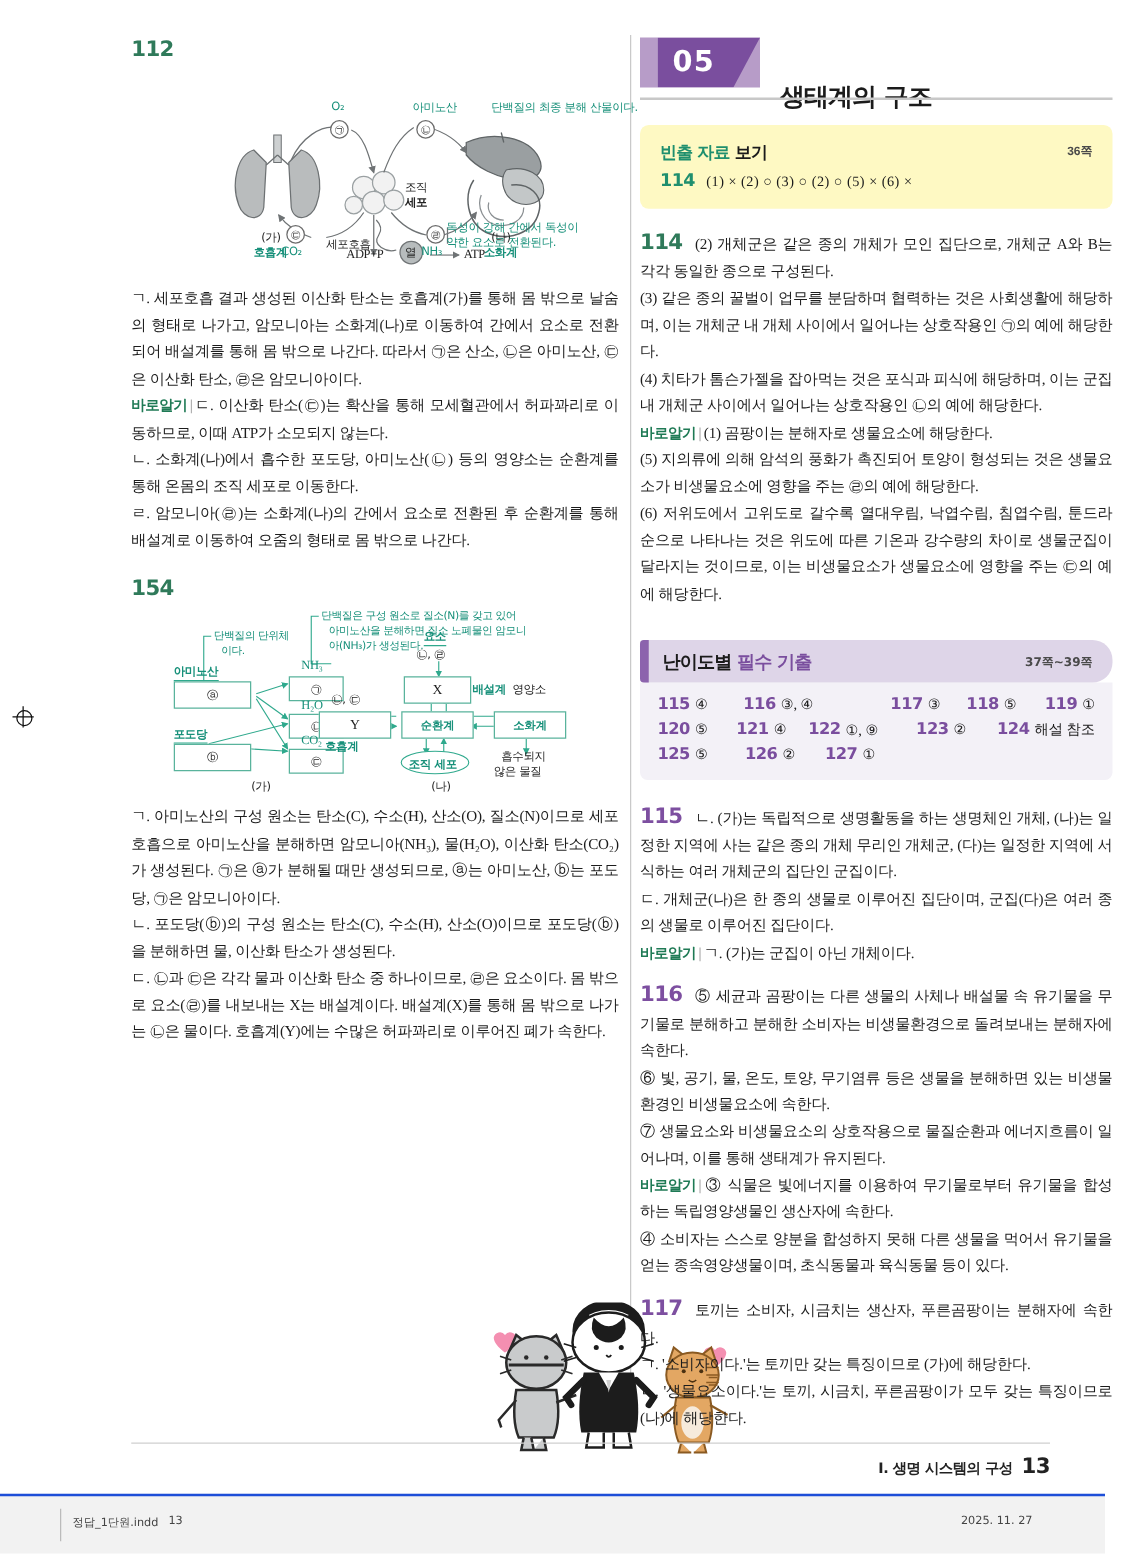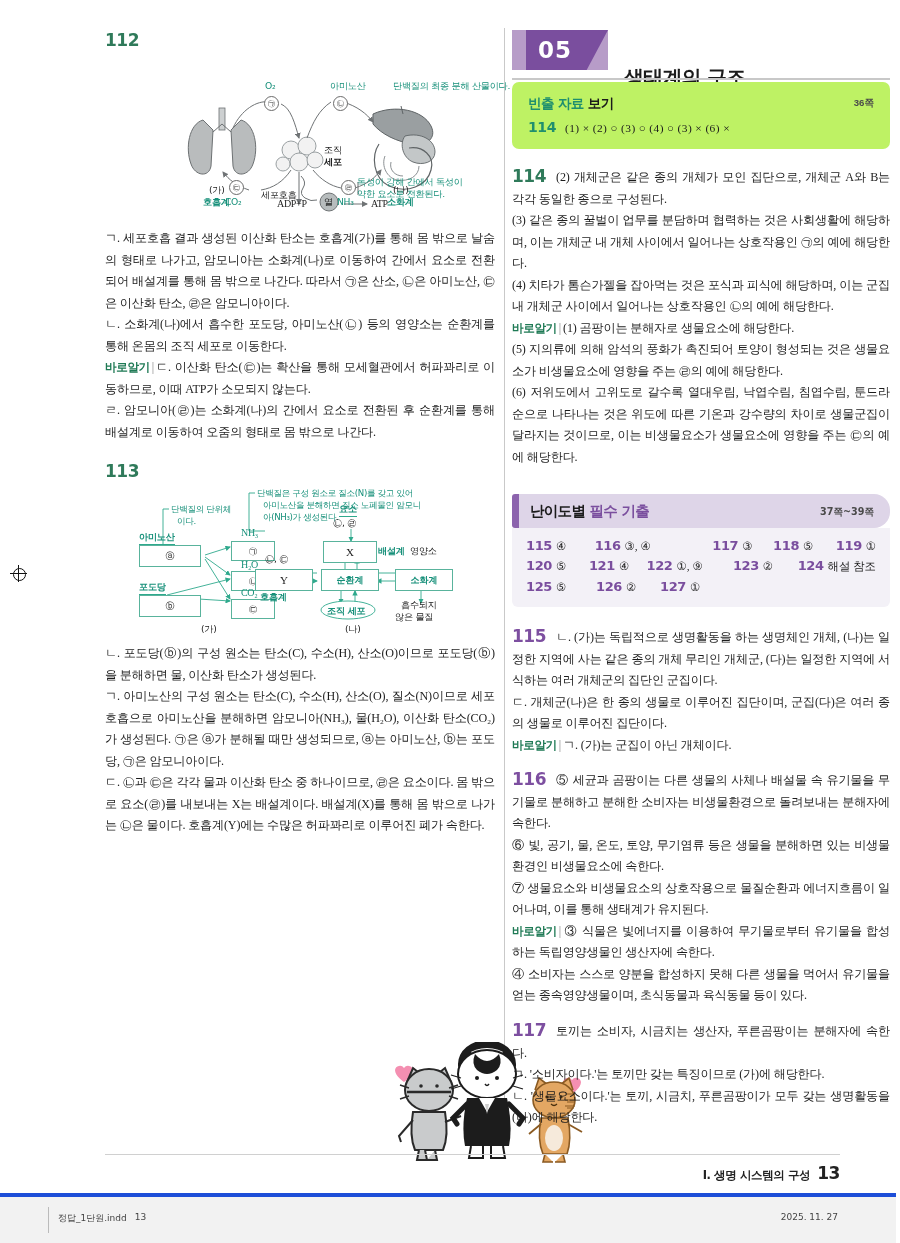--- a/index.html
+++ b/index.html
@@ -77,21 +77,21 @@
   }
   .chap-title{
     position:absolute;left:112px;top:6px;
     font-family:"DejaVu Sans","Liberation Sans",sans-serif;
     font-weight:bold;font-size:20px;color:#1b1b1b;letter-spacing:-0.8px;margin-top:28px;
   }
   .chap-rule{position:absolute;left:0;top:48px;width:378px;height:2px;background:#c8c8c8;}
 
   
   .freq-box{
-    position:relative;margin-top:4px;background:#bef264;border-radius:7px;
+    position:relative;margin-top:22px;background:#fef9c3;border-radius:7px;
     padding:13px 16px 14px 16px;
   }
   .freq-title{
     font-family:"DejaVu Sans","Liberation Sans",sans-serif;font-weight:bold;
     font-size:13.5px;letter-spacing:-0.6px;
   }
   .freq-title .g{color:#1f8f6e;}
   .freq-title .k{color:#1b1b1b;}
   .freq-page{
     position:absolute;right:16px;top:15px;
@@ -144,22 +144,22 @@
 
   
   .foot-rule{position:absolute;left:105px;right:60px;bottom:88px;height:1px;background:#d0d0d0;}
   .foot-chap{
     position:absolute;right:60px;bottom:60px;
     font-family:"DejaVu Sans","Liberation Sans",sans-serif;
     font-size:11.5px;color:#222;font-weight:bold;letter-spacing:-0.4px;
     display:flex;align-items:baseline;gap:7px;
   }
   .foot-chap .pg{font-size:17px;font-weight:bold;}
-  .print-bar{position:absolute;left:0;right:4px;bottom:0;height:46px;background:#f2f2f2;
-             border-top:4px solid #1d4ed8;text-align:right;}
+  .print-bar{position:absolute;left:0;right:16px;bottom:0;height:46px;background:#f2f2f2;
+             border-top:2px solid #1d4ed8;text-align:right;}
   .print-left{position:absolute;left:58px;top:15px;font-size:9px;color:#444;
     font-family:"DejaVu Sans","Liberation Sans",sans-serif;display:flex;gap:8px;}
   .print-right{position:absolute;right:58px;top:15px;font-size:9px;color:#444;
     font-family:"DejaVu Sans","Liberation Sans",sans-serif;}
   .print-tick{position:absolute;left:48px;top:10px;width:1px;height:26px;background:#bbb;}
 
   
   .regmark{position:absolute;width:17px;height:17px;}
   .regmark::before,.regmark::after{content:"";position:absolute;background:#111;}
   .regmark::before{left:8px;top:0;width:1px;height:17px;}
@@ -257,30 +257,30 @@
         <span class="lbl teal" style="left:232px;top:144px;">NH₃</span>
         <span class="lbl" style="left:219px;top:144px;color:#222;">열</span>
         <span class="lbl serif" style="left:172px;top:146px;font-size:10px;color:#222;">ADP+P</span>
         <span class="lbl serif" style="left:266px;top:146px;font-size:10px;color:#222;">ATP</span>
         <span class="lbl teal" style="left:252px;top:124px;">독성이 강해 간에서 독성이</span>
         <span class="lbl teal" style="left:252px;top:136px;">약한 요소로 전환된다.</span>
       </div>
 
       <div class="body-txt" style="margin-top:16px;">
         <p>ㄱ. 세포호흡 결과 생성된 이산화 탄소는 호흡계(가)를 통해 몸 밖으로 날숨의 형태로 나가고, 암모니아는 소화계(나)로 이동하여 간에서 요소로 전환되어 배설계를 통해 몸 밖으로 나간다. 따라서 ㉠은 산소, ㉡은 아미노산, ㉢은 이산화 탄소, ㉣은 암모니아이다.</p>
-        <p>ㄴ. 소화계(나)에서 흡수한 포도당, 아미노산(㉡) 등의 영양소는 순환계를 통해 온몸의 조직 세포로 이동한다.</p>
         <p>
           <span class="baro">바로알기</span><span class="bar">|</span><span>ㄷ. 이산화 탄소(㉢)는 확산을 통해 모세혈관에서 허파꽈리로 이동하므로, 이때 ATP가 소모되지 않는다.</span>
         </p>
+        <p>ㄴ. 소화계(나)에서 흡수한 포도당, 아미노산(㉡) 등의 영양소는 순환계를 통해 온몸의 조직 세포로 이동한다.</p>
         <p>ㄹ. 암모니아(㉣)는 소화계(나)의 간에서 요소로 전환된 후 순환계를 통해 배설계로 이동하여 오줌의 형태로 몸 밖으로 나간다.</p>
       </div>
     </div>
 
     <div style="margin-top:18px;">
-      <div class="qnum green">113</div>
+      <div class="qnum green">154</div>
 
       <div class="dg" style="height:136px;margin-top:6px;">
         <svg width="390" height="136" viewBox="0 0 390 136" style="position:absolute;left:0;top:0;">
           <g fill="none" stroke="#2fa98d" stroke-width="0.9">
 
             <path d="M64 22 L58 22 L58 58"></path>
             <path d="M150 6 L144 6 L144 44 L160 44"></path>
 
             <path d="M100 68 L125 60" marker-end="url(#ah2)"></path>
             <path d="M100 70 L125 88" marker-end="url(#ah2)"></path>
@@ -356,22 +356,22 @@
         <span class="lbl" style="left:296px;top:112px;color:#222;">흡수되지</span>
         <span class="lbl" style="left:290px;top:124px;color:#222;">않은 물질</span>
       </div>
 
       <div style="position:relative;height:14px;">
         <span class="lbl" style="left:96px;top:0;color:#222;">(가)</span>
         <span class="lbl" style="left:240px;top:0;color:#222;">(나)</span>
       </div>
 
       <div class="body-txt" style="margin-top:6px;">
+        <p>ㄱ. 아미노산의 구성 원소는 탄소(C), 수소(H), 산소(O), 질소(N)이므로 세포호흡으로 아미노산을 분해하면 암모니아(NH₃), 물(H₂O), 이산화 탄소(CO₂)가 생성된다. ㉠은 ⓐ가 분해될 때만 생성되므로, ⓐ는 아미노산, ⓑ는 포도당, ㉠은 암모니아이다.</p>
         <p>ㄴ. 포도당(ⓑ)의 구성 원소는 탄소(C), 수소(H), 산소(O)이므로 포도당(ⓑ)을 분해하면 물, 이산화 탄소가 생성된다.</p>
-        <p>ㄱ. 아미노산의 구성 원소는 탄소(C), 수소(H), 산소(O), 질소(N)이므로 세포호흡으로 아미노산을 분해하면 암모니아(NH₃), 물(H₂O), 이산화 탄소(CO₂)가 생성된다. ㉠은 ⓐ가 분해될 때만 생성되므로, ⓐ는 아미노산, ⓑ는 포도당, ㉠은 암모니아이다.</p>
         <p>ㄷ. ㉡과 ㉢은 각각 물과 이산화 탄소 중 하나이므로, ㉣은 요소이다. 몸 밖으로 요소(㉣)를 내보내는 X는 배설계이다. 배설계(X)를 통해 몸 밖으로 나가는 ㉡은 물이다. 호흡계(Y)에는 수많은 허파꽈리로 이루어진 폐가 속한다.</p>
       </div>
     </div>
 
     <div class="cats">
       <svg width="240" height="126" viewBox="0 0 240 126">
 
         <path d="M28 28 a5 5 0 0 1 9 -2 a5 5 0 0 1 9 2 c0 6 -9 12 -9 12 s-9 -6 -9 -12 z" fill="#f48fb1"></path>
         <path d="M196 40 a5 5 0 0 1 9 -2 a5 5 0 0 1 9 2 c0 6 -9 12 -9 12 s-9 -6 -9 -12 z" fill="#f48fb1"></path>
 
@@ -435,21 +435,21 @@
     </div>
 
     <div class="freq-box">
       <div class="freq-title">
         <span class="g">빈출 자료</span>
         <span class="k">보기</span>
       </div>
       <div class="freq-page">36쪽</div>
       <div class="freq-row">
         <span class="n">114</span>
-        <span class="freq-ans">(1) × (2) ○ (3) ○ (4) ○ (3) × (6) ×</span>
+        <span class="freq-ans">(1) × (2) ○ (3) ○ (2) ○ (5) × (6) ×</span>
       </div>
     </div>
 
     <div class="ans-block" style="margin-top:18px;">
       <span class="qnum green hang">114</span>
       <div class="body-txt">
         <p class="first-indent">(2) 개체군은 같은 종의 개체가 모인 집단으로, 개체군 A와 B는 각각 동일한 종으로 구성된다.</p>
         <p>(3) 같은 종의 꿀벌이 업무를 분담하며 협력하는 것은 사회생활에 해당하며, 이는 개체군 내 개체 사이에서 일어나는 상호작용인 ㉠의 예에 해당한다.</p>
         <p>(4) 치타가 톰슨가젤을 잡아먹는 것은 포식과 피식에 해당하며, 이는 군집 내 개체군 사이에서 일어나는 상호작용인 ㉡의 예에 해당한다.</p>
         <p>
@@ -557,21 +557,21 @@
         </p>
         <p>④ 소비자는 스스로 양분을 합성하지 못해 다른 생물을 먹어서 유기물을 얻는 종속영양생물이며, 초식동물과 육식동물 등이 있다.</p>
       </div>
     </div>
 
     <div class="ans-block" style="margin-top:14px;">
       <span class="qnum purple hang">117</span>
       <div class="body-txt">
         <p class="first-indent">토끼는 소비자, 시금치는 생산자, 푸른곰팡이는 분해자에 속한다.</p>
         <p>ㄱ. '소비자이다.'는 토끼만 갖는 특징이므로 (가)에 해당한다.</p>
-        <p>ㄴ. '생물요소이다.'는 토끼, 시금치, 푸른곰팡이가 모두 갖는 생명활동을 (나)에 해당한다.</p>
+        <p>ㄴ. '생물요소이다.'는 토끼, 시금치, 푸른곰팡이가 모두 갖는 특징이므로 (나)에 해당한다.</p>
       </div>
     </div>
 
   </div>
 
   <div class="foot-rule"></div>
   <div class="foot-chap">
     <span>Ⅰ. 생명 시스템의 구성</span>
     <span class="pg">13</span>
   </div>

